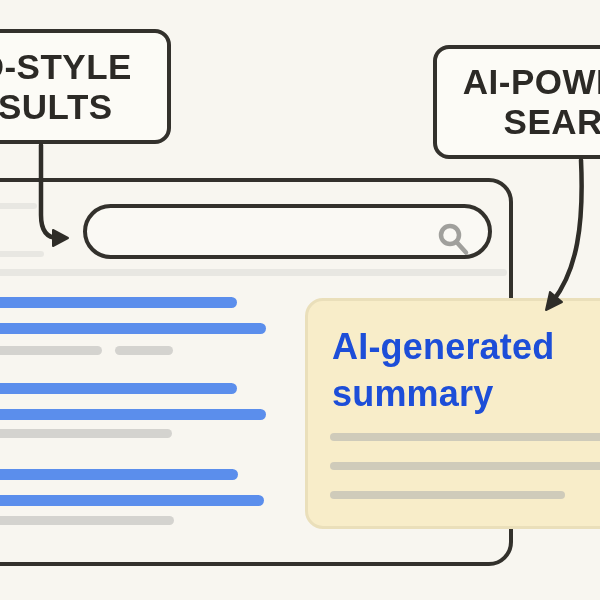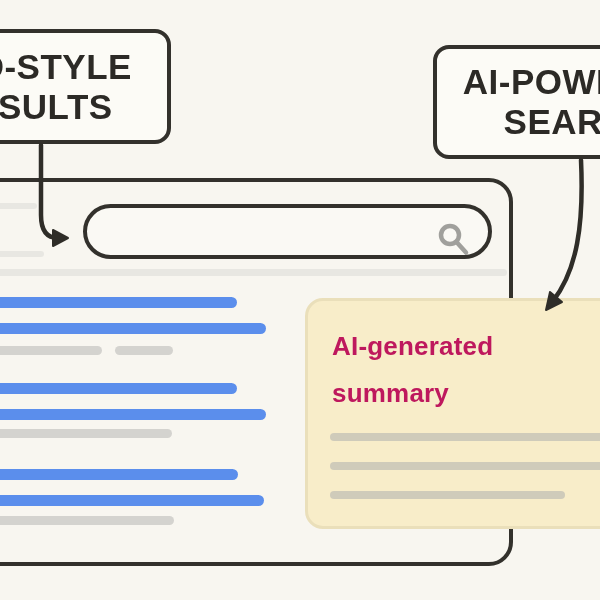--- a/index.html
+++ b/index.html
@@ -24,21 +24,21 @@
   .layer{position:absolute;left:0;top:0;width:600px;height:600px;pointer-events:none;}
   .skel-line{position:absolute;}
   
   .summary-card{
     position:absolute;left:305px;top:298px;width:330px;height:231px;
     box-sizing:border-box;border:3px solid #eadfba;border-radius:18px;
     background:#f8edc9;
   }
   .summary-title{
     position:absolute;left:24px;top:22px;width:250px;
-    font-size:26px;font-weight:700;line-height:47px;color:#be185d;
+    font-size:36px;font-weight:700;line-height:47px;color:#1d4ed8;
     letter-spacing:0.2px;
   }
   
   .callout{
     position:absolute;box-sizing:border-box;border:4px solid #33312c;
     border-radius:16px;background:#fcfbf6;
     display:flex;flex-direction:column;align-items:center;justify-content:center;
     font-size:35px;font-weight:700;letter-spacing:0.5px;color:#2c2a26;
     line-height:40px;text-align:center;white-space:nowrap;
   }

